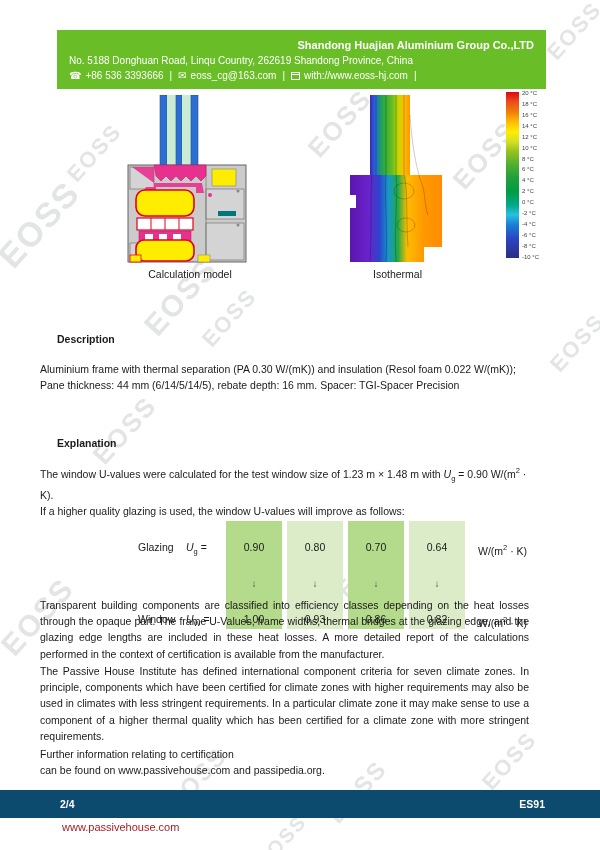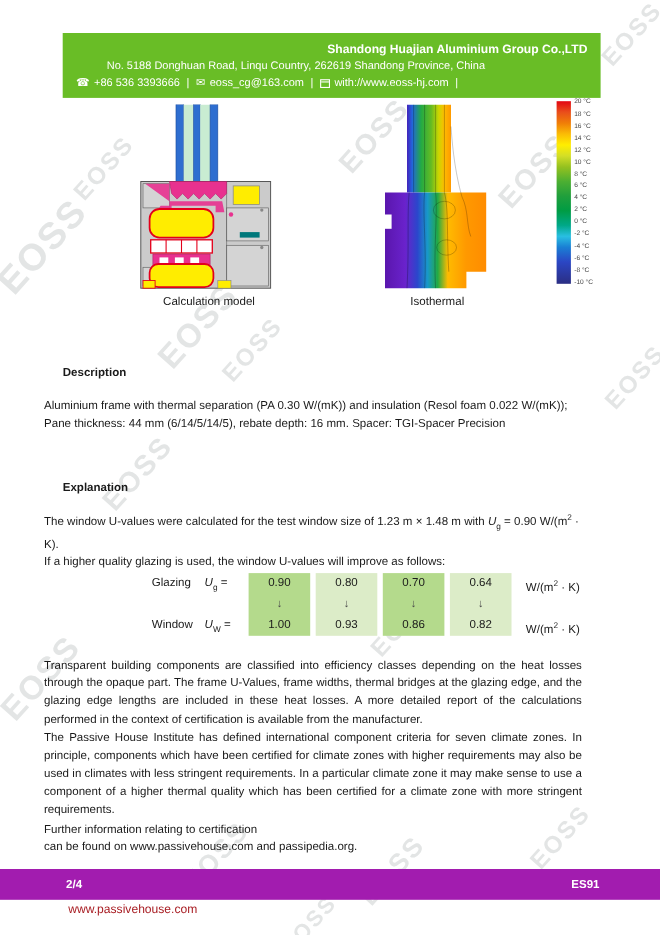--- a/index.html
+++ b/index.html
@@ -13,21 +13,21 @@
     transform:rotate(-48deg); z-index:0; user-select:none;
   }
   .content { position:relative; z-index:1; }
 
   
   .header {
     position:absolute; left:57px; top:30px; width:489px; height:59px;
     background:#69bd26; color:#ffffff; padding:8px 12px 0 12px;
   }
   .header .company { font-size:11px; font-weight:bold; line-height:15px;text-align:right; }
-  .header .address { font-size:10px; line-height:15px;margin-left:28px; }
+  .header .address { font-size:10px; line-height:15px; }
   .header .contact { font-size:10px; line-height:15px; display:flex; align-items:center; gap:4px; }
   .header .sep { padding:0 2px; }
   .web-icon {
     display:inline-block; width:9px; height:8px; border:1px solid #ffffff;
     position:relative;
   }
   .web-icon::before {
     content:""; position:absolute; left:0; top:1px; width:7px; height:1px; background:#fff;
   }
 
@@ -53,33 +53,33 @@
   .h-bold { position:absolute; left:57px; font-size:10.5px; font-weight:bold; }
   .txt { position:absolute; left:40px; width:489px; font-size:10.5px; line-height:16.2px; }
   .just { text-align:justify; }
   sub { font-size:7.5px; }
   sup { font-size:7.5px; }
   .math { font-style:italic; }
 
   
   .utable { position:absolute; left:138px; top:521px; display:flex; font-size:10.5px; }
   .ucol { display:flex; flex-direction:column; }
-  .ucol div { height:19px; line-height:19px; }
+  .ucol div { height:19px; line-height:19px;margin-top:17px; }
   .col-label { width:48px; }
   .col-sym { width:40px; }
   .col-val { width:56px; text-align:center; margin-right:5px;justify-content:center; }
   .col-val .arrow { color:#4a4a4a; font-size:10px; }
   .cell-dark { background:#b4da8c; }
   .cell-light { background:#dcecc8; }
   .col-unit { margin-left:8px; }
 
   
   .footer-bar {
     position:absolute; left:0; top:790px; width:600px; height:28px;
-    background:#a21caf; color:#ffffff; font-size:10.5px; font-weight:bold;
+    background:#0c4a6e; color:#ffffff; font-size:10.5px; font-weight:bold;
     display:flex; justify-content:space-between; align-items:center;
     padding:0 55px 0 60px;
   }
   .footer-url {
     position:absolute; left:62px; top:821px; font-size:11px; font-weight:normal;
     color:#a81d23;
   }
 </style>
 </head>
 <body>

